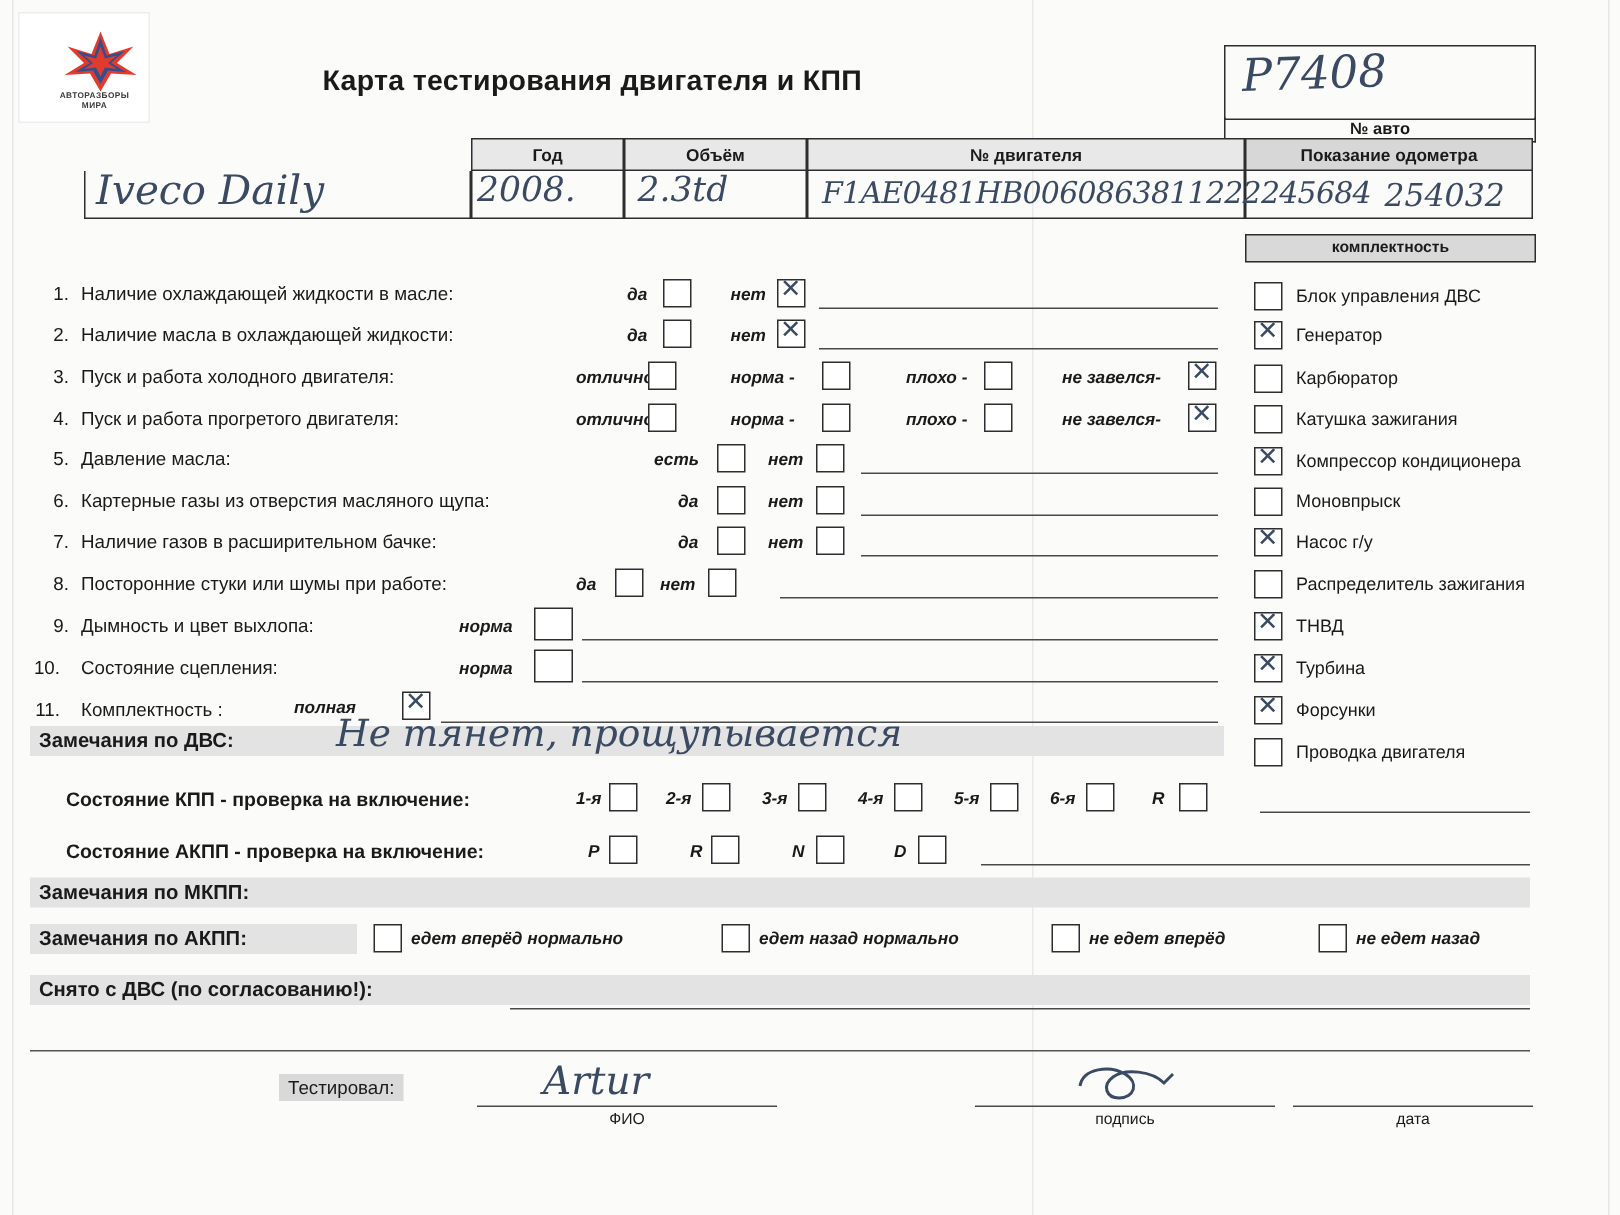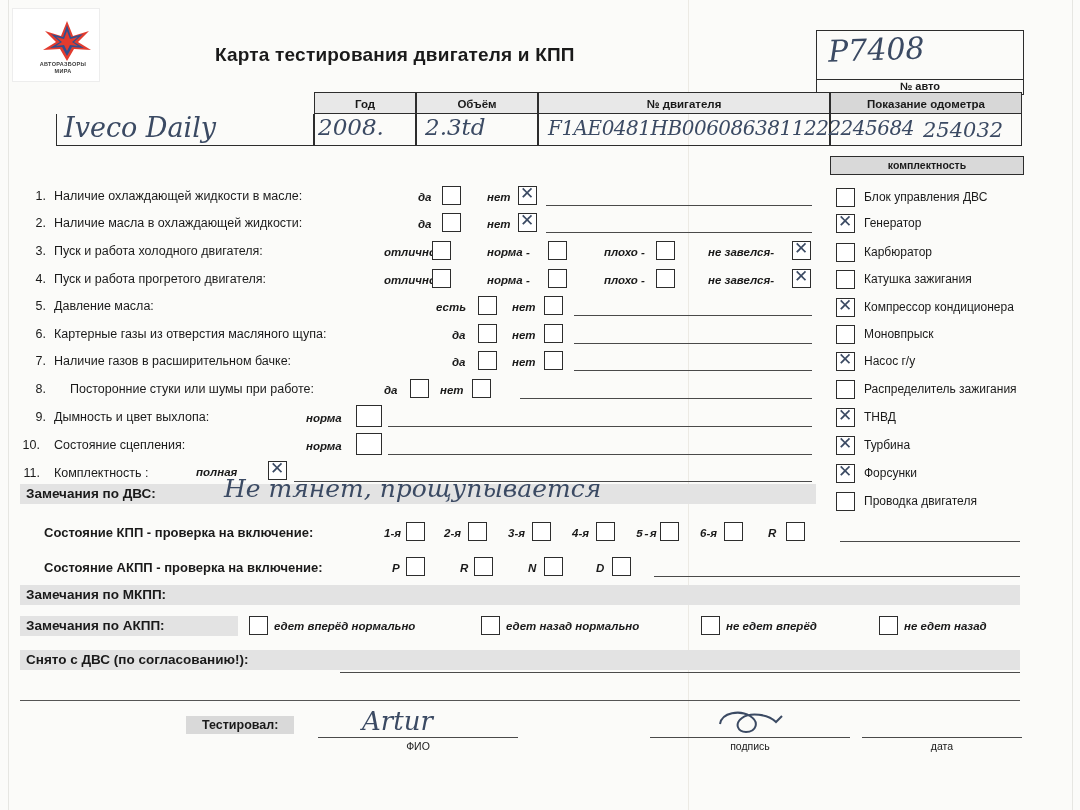--- a/index.html
+++ b/index.html
@@ -53,21 +53,21 @@
   .rule{position:absolute;height:1px;background:#4a4a4a;}
 
   
   .kl{position:absolute;font-size:12px;white-space:nowrap;}
 
   
   .sec{position:absolute;font-size:13.5px;font-weight:bold;white-space:nowrap;}
   .band{position:absolute;height:20px;background:#e3e3e3;}
 
   
-  .foot-lbl{position:absolute;font-size:12.5px;font-weight:bold;background:#d9d9d9;padding:2px 16px;}
+  .foot-lbl{position:absolute;font-size:12.5px;font-weight:normal;background:#d9d9d9;padding:2px 6px;}
   .foot-cap{position:absolute;font-size:10.5px;text-align:center;}
   .sig{position:absolute;font-family:"DejaVu Serif", serif;font-style:italic;color:#3b4a63;}
 </style>
 </head>
 <body>
 
 <div class="sheet">
   <div class="edge-l"></div>
   <div class="edge-r"></div>
   <div class="fold"></div>
@@ -213,21 +213,21 @@
 
   <div class="li-num" style="left:24px;top:354px;">7.</div>
   <div class="li-txt" style="left:54px;top:354px;">Наличие газов в расширительном бачке:</div>
   <div class="opt" style="left:452px;top:356px;">да</div>
   <div class="cb" style="left:478px;top:351px;"></div>
   <div class="opt" style="left:512px;top:356px;">нет</div>
   <div class="cb" style="left:544px;top:351px;"></div>
   <div class="rule" style="left:574px;top:370px;width:238px;"></div>
 
   <div class="li-num" style="left:24px;top:382px;">8.</div>
-  <div class="li-txt" style="left:70px;top:382px;">Посторонние стуки или шумы при работе:</div>
+  <div class="li-txt" style="left:54px;top:382px;">Посторонние стуки или шумы при работе:</div>
   <div class="opt" style="left:384px;top:384px;">да</div>
   <div class="cb" style="left:410px;top:379px;"></div>
   <div class="opt" style="left:440px;top:384px;">нет</div>
   <div class="cb" style="left:472px;top:379px;"></div>
   <div class="rule" style="left:520px;top:398px;width:292px;"></div>
 
   <div class="li-num" style="left:24px;top:410px;">9.</div>
   <div class="li-txt" style="left:54px;top:410px;">Дымность и цвет выхлопа:</div>
   <div class="opt" style="left:306px;top:412px;">норма</div>
   <div class="cb" style="left:356px;top:405px;width:26px;height:22px;"></div>
@@ -252,21 +252,21 @@
 
   <div class="sec" style="left:44px;top:525px;font-size:13px;">Состояние КПП - проверка на включение:</div>
   <div class="opt" style="left:384px;top:527px;">1-я</div>
   <div class="cb" style="left:406px;top:522px;"></div>
   <div class="opt" style="left:444px;top:527px;">2-я</div>
   <div class="cb" style="left:468px;top:522px;"></div>
   <div class="opt" style="left:508px;top:527px;">3-я</div>
   <div class="cb" style="left:532px;top:522px;"></div>
   <div class="opt" style="left:572px;top:527px;">4-я</div>
   <div class="cb" style="left:596px;top:522px;"></div>
-  <div class="opt" style="left:636px;top:527px;font-family:Liberation Mono, monospace;">5-я</div>
+  <div class="opt" style="left:636px;top:527px;">5-я</div>
   <div class="cb" style="left:660px;top:522px;"></div>
   <div class="opt" style="left:700px;top:527px;">6-я</div>
   <div class="cb" style="left:724px;top:522px;"></div>
   <div class="opt" style="left:768px;top:527px;">R</div>
   <div class="cb" style="left:786px;top:522px;"></div>
   <div class="rule" style="left:840px;top:541px;width:180px;"></div>
 
   <div class="sec" style="left:44px;top:560px;font-size:13px;">Состояние АКПП - проверка на включение:</div>
   <div class="opt" style="left:392px;top:562px;">P</div>
   <div class="cb" style="left:406px;top:557px;"></div>

